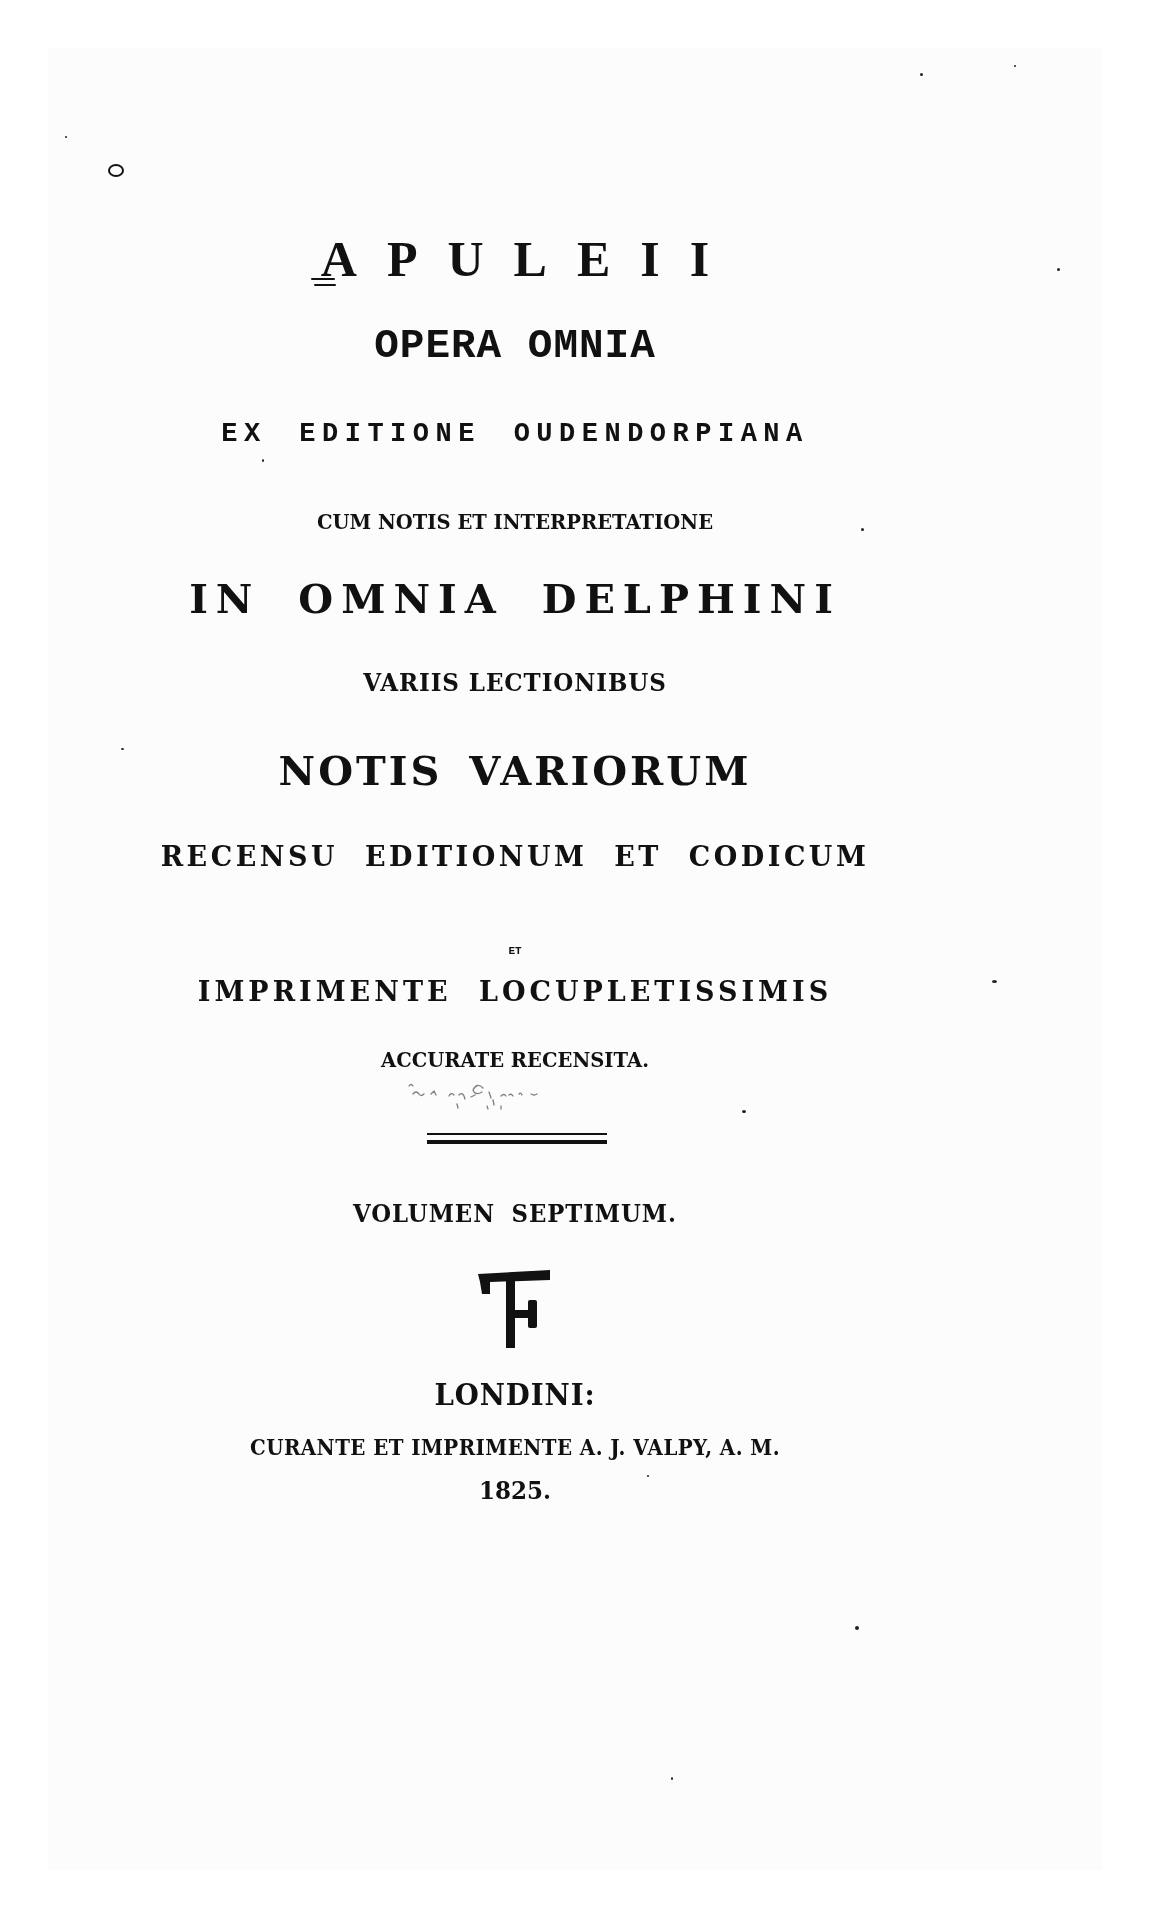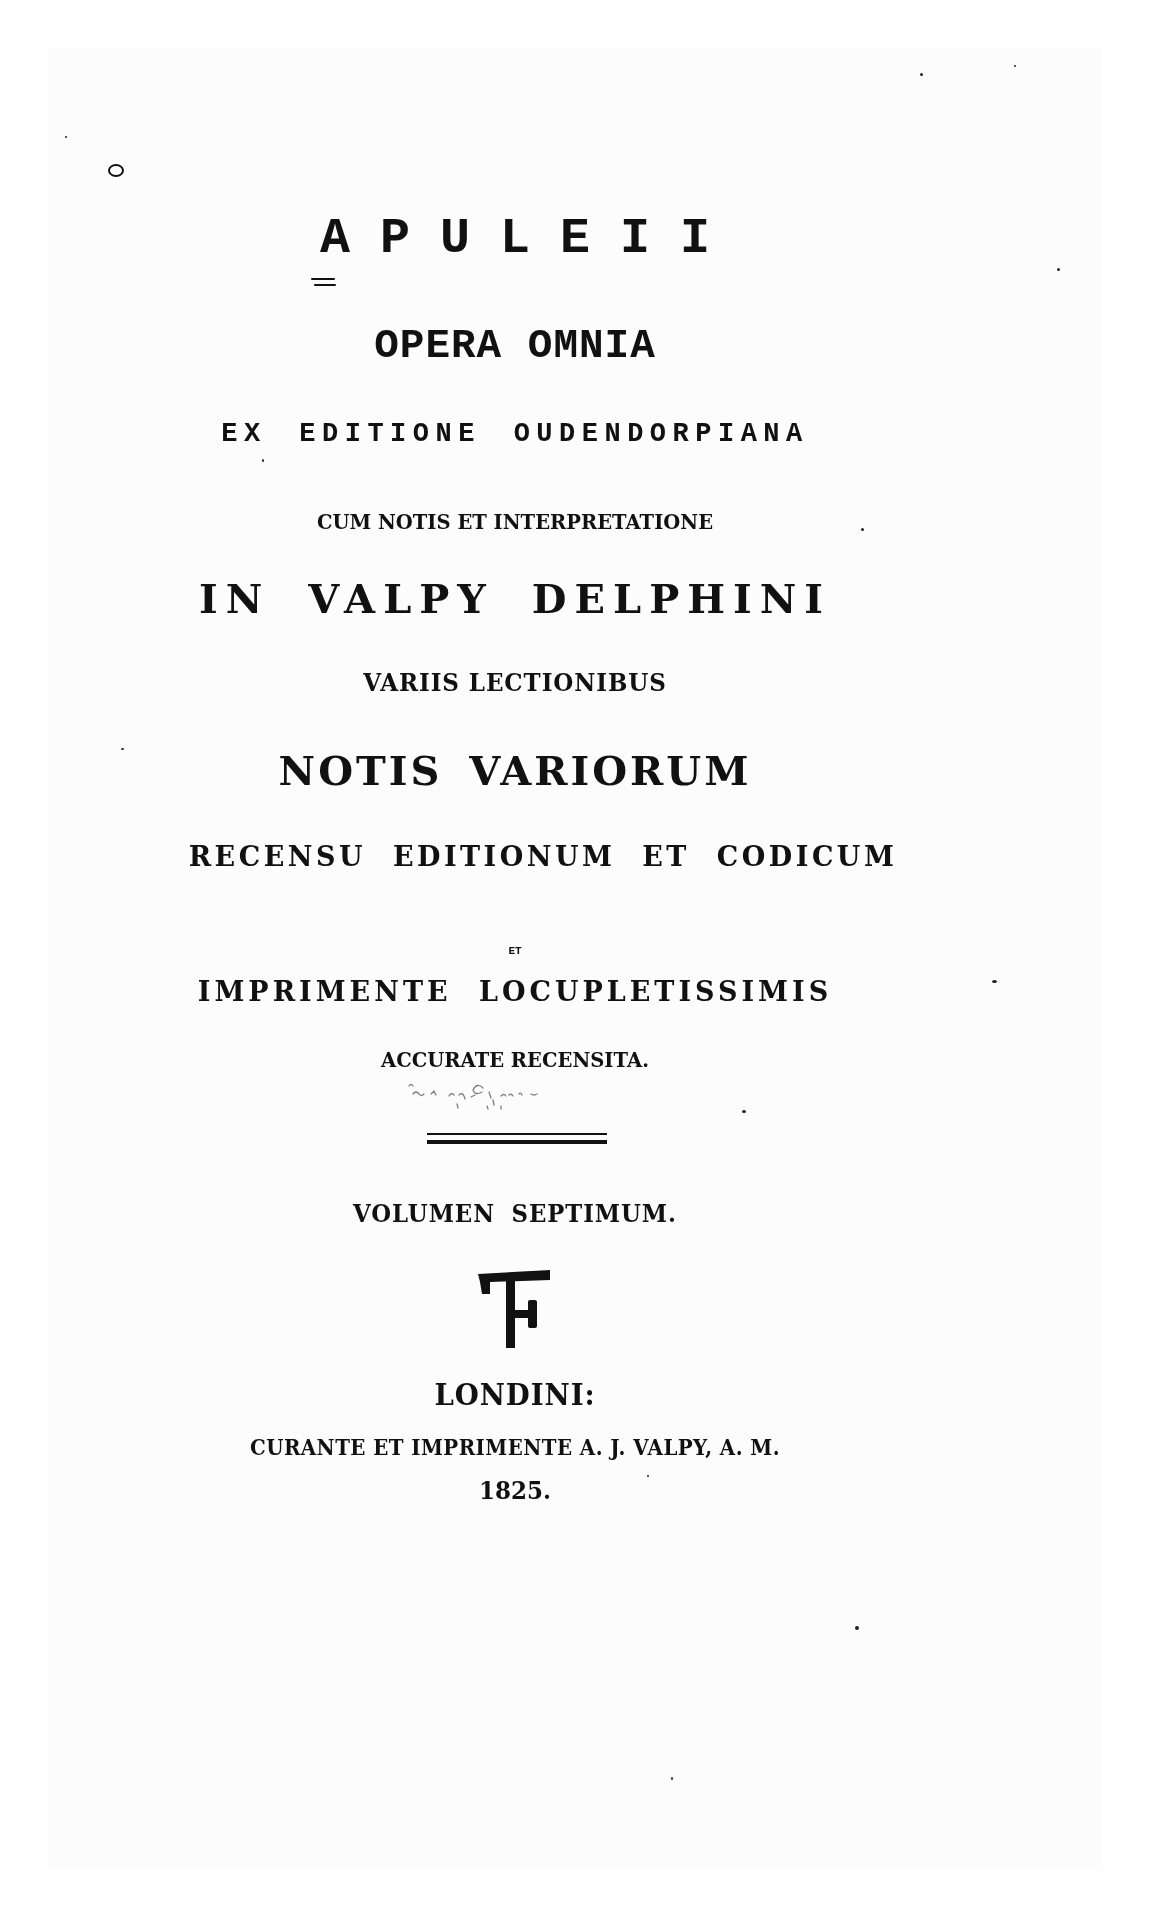--- a/index.html
+++ b/index.html
@@ -8,28 +8,28 @@
     font-family: "DejaVu Serif", "Liberation Serif", serif; color: #111;
   }
   .page-inner {
     position: absolute; left: 48px; top: 48px; width: 1054px; height: 1822px;
     background: #fcfcfc;
   }
   .line {
     position: absolute; left: 0; width: 1030px; text-align: center; white-space: nowrap;
     font-weight: bold; line-height: 1; color: #111;
   }
-  .l-apuleii { top: 214px; font-size: 50px; letter-spacing: 30px; text-indent: 30px; font-family: Liberation Mono, monospace; }
+  .l-apuleii { top: 234px; font-size: 50px; letter-spacing: 30px; text-indent: 30px; font-family: Liberation Serif, serif; }
   .l-opera { top: 326px; font-size: 41px; letter-spacing: 1px; font-family: Liberation Mono, monospace; }
   .l-ex { top: 421px; font-size: 27px; letter-spacing: 6.5px; font-family: Liberation Mono, monospace; word-spacing: 10px; }
   .l-cum { top: 511px; font-size: 21px; letter-spacing: 0px; font-family: "DejaVu Serif", serif; transform: scaleX(0.93); }
   .l-inusum { top: 579px; font-size: 40px; letter-spacing: 8px; word-spacing: 16px; font-family: "DejaVu Serif", serif; }
   .l-variis { top: 670px; font-size: 25px; letter-spacing: 1px; font-family: "DejaVu Serif", serif; transform: scaleX(0.92); }
   .l-notis { top: 751px; font-size: 40px; letter-spacing: 3px; word-spacing: 10px; font-family: "DejaVu Serif", serif; }
-  .l-recensu { top: 843px; font-size: 27px; letter-spacing: 3.5px; word-spacing: 14px; font-family: "DejaVu Serif", serif; margin-left: 28px; }
+  .l-recensu { top: 843px; font-size: 27px; letter-spacing: 3.5px; word-spacing: 14px; font-family: "DejaVu Serif", serif; }
   .l-et { top: 946px; font-size: 11px; font-family: Liberation Mono, monospace; }
   .l-indicibus { top: 978px; font-size: 27px; letter-spacing: 4px; word-spacing: 14px; font-family: "DejaVu Serif", serif; }
   .l-accurate { top: 1049px; font-size: 21px; letter-spacing: 0px; font-family: "DejaVu Serif", serif; transform: scaleX(0.93); }
   .l-volumen { top: 1202px; font-size: 24px; letter-spacing: 1px; word-spacing: 8px; font-family: "DejaVu Serif", serif; transform: scaleX(0.95); }
   .l-londini { top: 1380px; font-size: 30px; letter-spacing: 1px; font-family: "DejaVu Serif", serif; transform: scaleX(0.92); }
   .l-curante { top: 1436px; font-size: 22px; letter-spacing: 0.5px; font-family: "DejaVu Serif", serif; transform: scaleX(0.9); }
   .l-year { top: 1478px; font-size: 25px; font-family: "DejaVu Serif", serif; transform: scaleX(0.92); }
 
   .a-underline { position: absolute; background: #111; height: 2px; border-radius: 1px; }
   .rule { position: absolute; left: 427px; width: 180px; background: #111; }
@@ -54,21 +54,21 @@
 
 <div class="mark-o"></div>
 
 <div class="line l-apuleii">APULEII</div>
 <div class="a-underline" style="left:311px; top:278px; width:24px;"></div>
 <div class="a-underline" style="left:314px; top:284px; width:22px;"></div>
 
 <div class="line l-opera">OPERA OMNIA</div>
 <div class="line l-ex">EX EDITIONE OUDENDORPIANA</div>
 <div class="line l-cum">CUM NOTIS ET INTERPRETATIONE</div>
-<div class="line l-inusum">IN VALPY DELPHINI</div>
+<div class="line l-inusum">IN OMNIA DELPHINI</div>
 <div class="line l-variis">VARIIS LECTIONIBUS</div>
 <div class="line l-notis">NOTIS VARIORUM</div>
 <div class="line l-recensu">RECENSU EDITIONUM ET CODICUM</div>
 <div class="line l-et">ET</div>
 <div class="line l-indicibus">IMPRIMENTE LOCUPLETISSIMIS</div>
 <div class="line l-accurate">ACCURATE RECENSITA.</div>
 
 <div class="signature">
   <svg width="200" height="40" viewBox="0 0 200 40">
     <g fill="none" stroke="#555" stroke-width="1.3" stroke-linecap="round">

